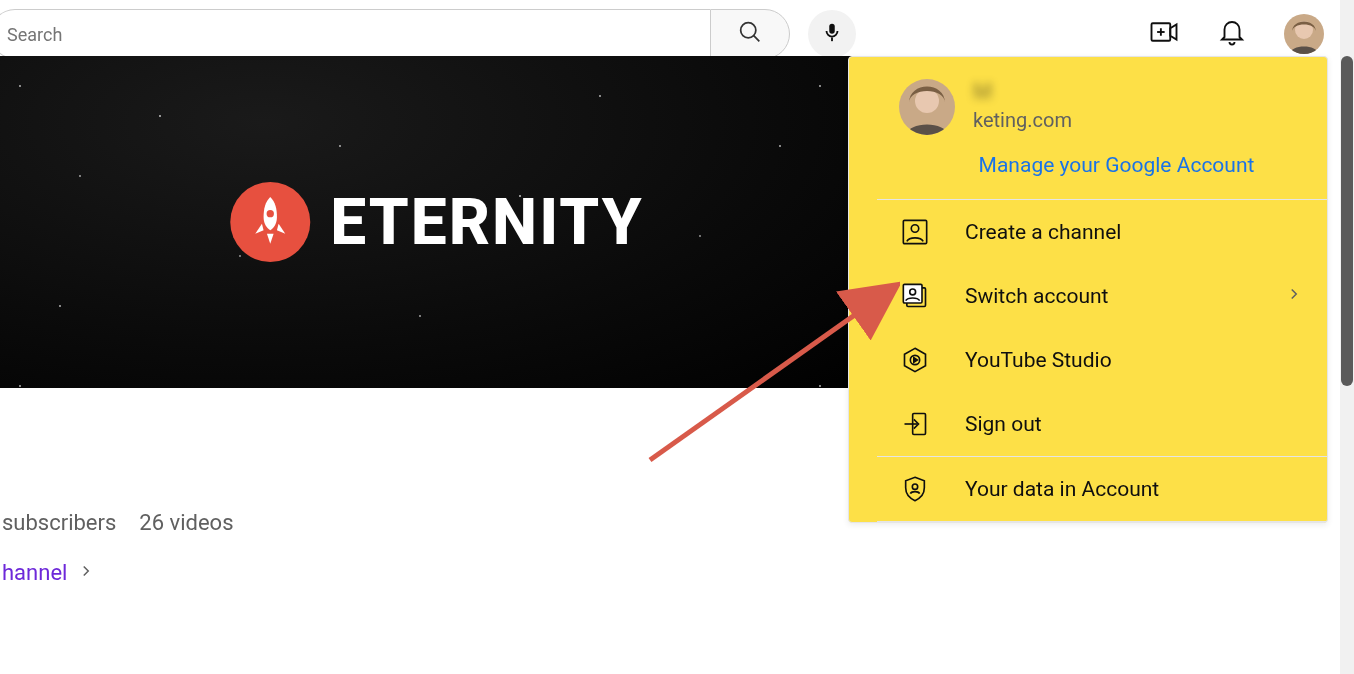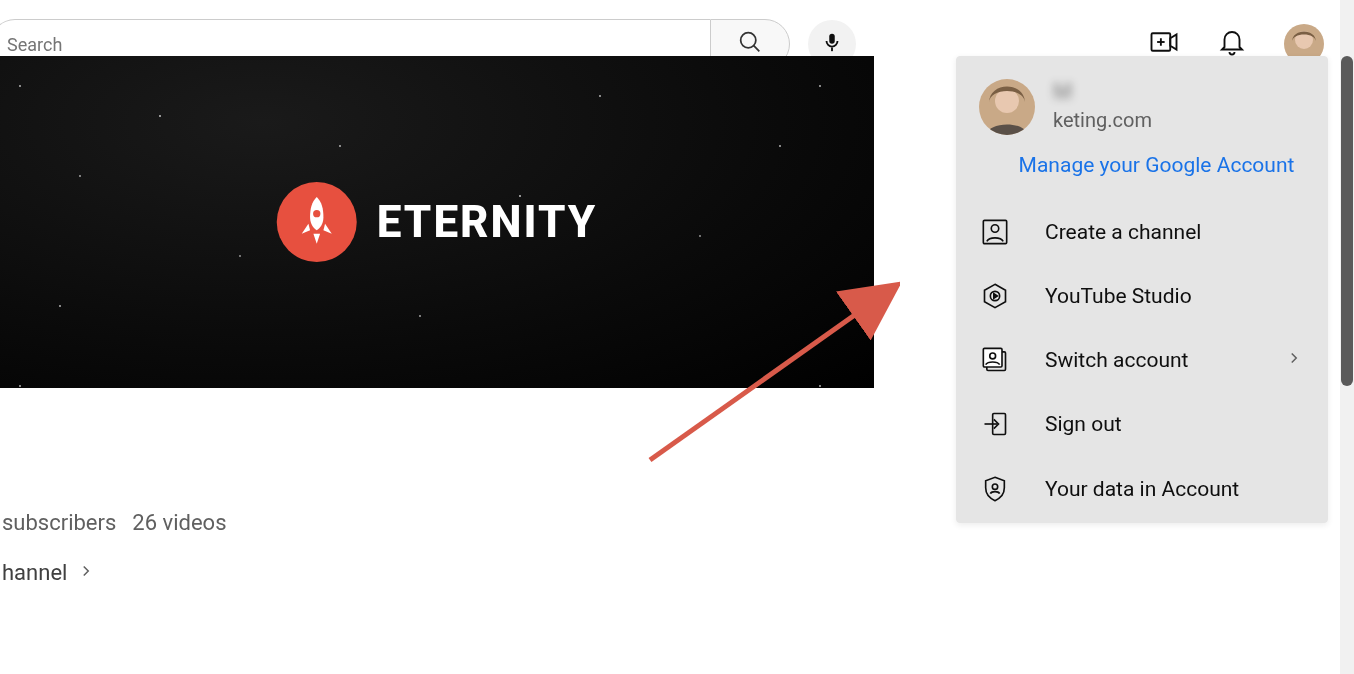--- a/index.html
+++ b/index.html
@@ -7,21 +7,21 @@
     width: 1354px;
     height: 674px;
     background: #fff;
     position: relative;
     overflow: hidden;
   }
 
   
   .topbar {
     position: absolute;
-    top: 16px; left: 0; right: 0;
+    top: 6px; left: 0; right: 0;
     height: 56px;
     display: flex;
     align-items: center;
   }
   .search-wrap {
     display: flex;
     align-items: center;
     margin-left: 0;
   }
   .search-input {
@@ -119,59 +119,60 @@
     gap: 20px;
   }
   .rocket-circle {
     width: 80px; height: 80px;
     background: #e7503f;
     border-radius: 50%;
     display: flex; align-items: center; justify-content: center;
   }
   .brand-text {
     color: #fff;
-    font-size: 44px;
+    font-size: 64px;
     font-weight: 800;
     letter-spacing: 2px;
   }
 
   
   .channel-info {
     position: absolute;
     left: 0;
     top: 510px;
     color: #606060;
     font-size: 22px;
     display: flex;
-    gap: 16px;
+    gap: 23px;
     padding-left: 2px;
   }
   .channel-extra {
     position: absolute;
     left: 0;
     top: 560px;
-    color: #404040;
+    color: #6d28d9;
     font-size: 22px;
     display: flex;
     align-items: center;
     gap: 10px;
     padding-left: 2px;
     cursor: pointer;
   }
 
   
   .account-menu {
     position: absolute;
     top: 56px;
     right: 26px;
-    width: 372px;
-    background: #e5e5e5;
+    width: 480px;
+    background: #fde047;
     border: 1px solid #e5e5e5;
     box-shadow: 0 2px 6px rgba(0,0,0,.08);
     border-radius: 4px;
+    padding-left: 28px;
   }
   .menu-header {
     display: flex;
     padding: 22px 22px 8px 22px;
     gap: 18px;
     align-items: flex-start;
   }
   .menu-header .avatar-lg {
     width: 56px; height: 56px; border-radius: 50%; overflow: hidden; flex-shrink: 0;
   }
@@ -335,42 +336,42 @@
         <rect x="2" y="2" width="20" height="20" rx="1"></rect>
         <circle cx="12" cy="9" r="3.2"></circle>
           <path d="M5 20c2-4 12-4 14 0"></path>
       </svg>
     </span>
     <span>Create a channel</span>
   </div>
   <div class="menu-item">
     <span class="mi-icon">
       <svg width="28" height="28" viewBox="0 0 24 24" fill="none" stroke="#0f0f0f" stroke-width="1.4">
-        <polygon points="12,2 21,7 21,17 12,22 3,17 3,7"></polygon>
-        <circle cx="12" cy="12" r="4"></circle>
-          <polygon points="11,10 14,12 11,14" fill="#0f0f0f"></polygon>
-      </svg>
-    </span>
-    <span>YouTube Studio</span>
-  </div>
-  <div class="menu-item">
-    <span class="mi-icon">
-      <svg width="28" height="28" viewBox="0 0 24 24" fill="none" stroke="#0f0f0f" stroke-width="1.4">
         <rect x="5" y="5" width="16" height="16" rx="1"></rect>
         <rect x="2" y="2" width="16" height="16" rx="1" fill="#fff"></rect>
         <circle cx="10" cy="8.5" r="2.5"></circle>
           <path d="M4 16c2-3 10-3 12 0"></path>
       </svg>
     </span>
     <span>Switch account</span>
     <span class="chev">
       <svg width="18" height="18" viewBox="0 0 24 24" fill="none" stroke="#606060" stroke-width="2">
         <polyline points="9 6 15 12 9 18"></polyline>
       </svg>
     </span>
+  </div>
+  <div class="menu-item">
+    <span class="mi-icon">
+      <svg width="28" height="28" viewBox="0 0 24 24" fill="none" stroke="#0f0f0f" stroke-width="1.4">
+        <polygon points="12,2 21,7 21,17 12,22 3,17 3,7"></polygon>
+        <circle cx="12" cy="12" r="4"></circle>
+          <polygon points="11,10 14,12 11,14" fill="#0f0f0f"></polygon>
+      </svg>
+    </span>
+    <span>YouTube Studio</span>
   </div>
   <div class="menu-item">
     <span class="mi-icon">
       <svg width="28" height="28" viewBox="0 0 24 24" fill="none" stroke="#0f0f0f" stroke-width="1.4">
         <rect x="10" y="3" width="11" height="18" rx="1"></rect>
         <line x1="3" y1="12" x2="14" y2="12"></line>
           <polyline points="11 8 15 12 11 16"></polyline>
       </svg>
     </span>
     <span>Sign out</span>

